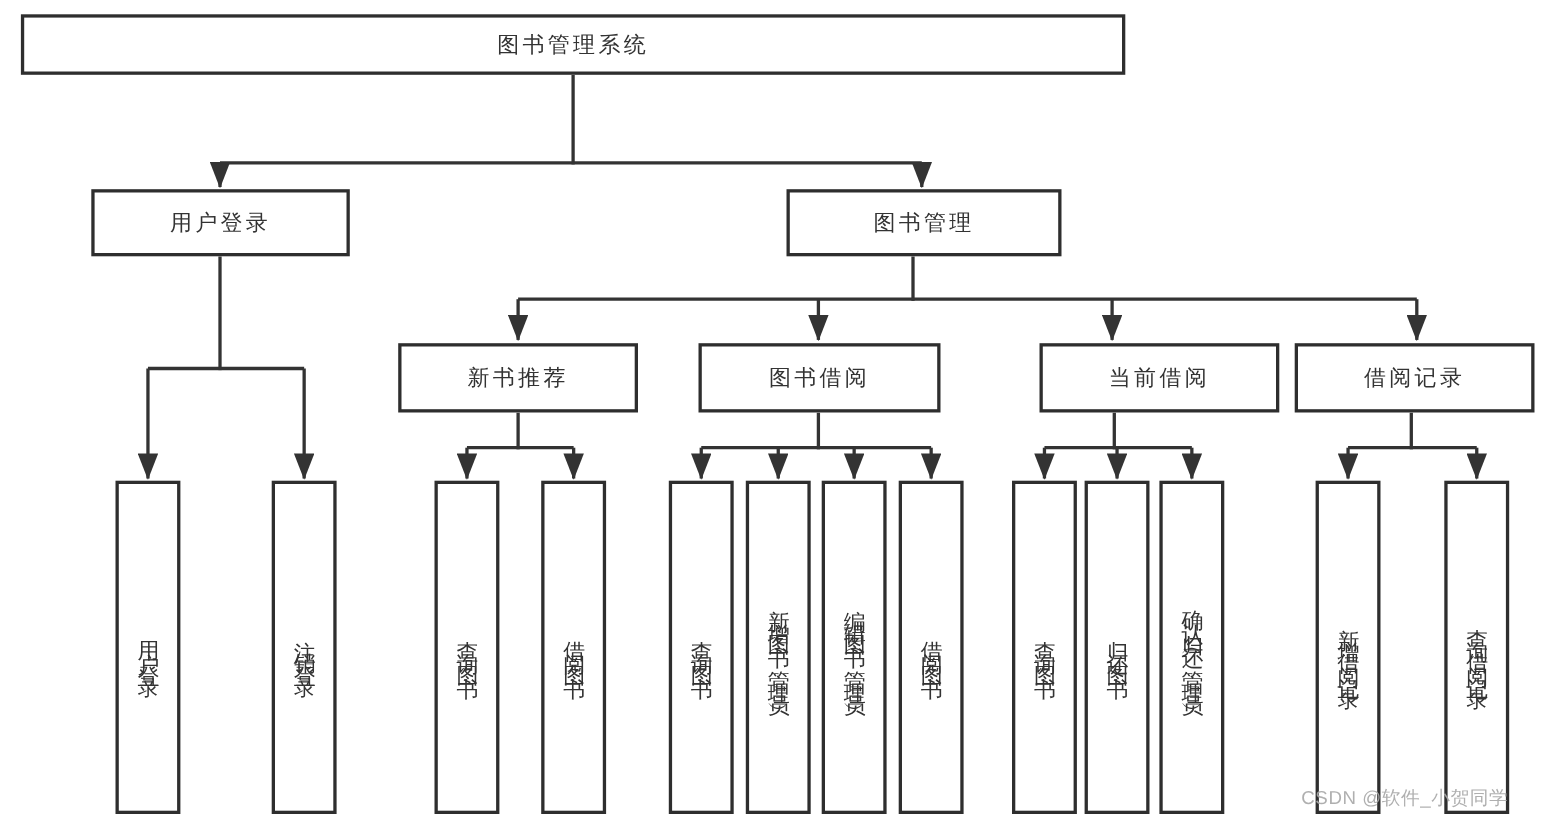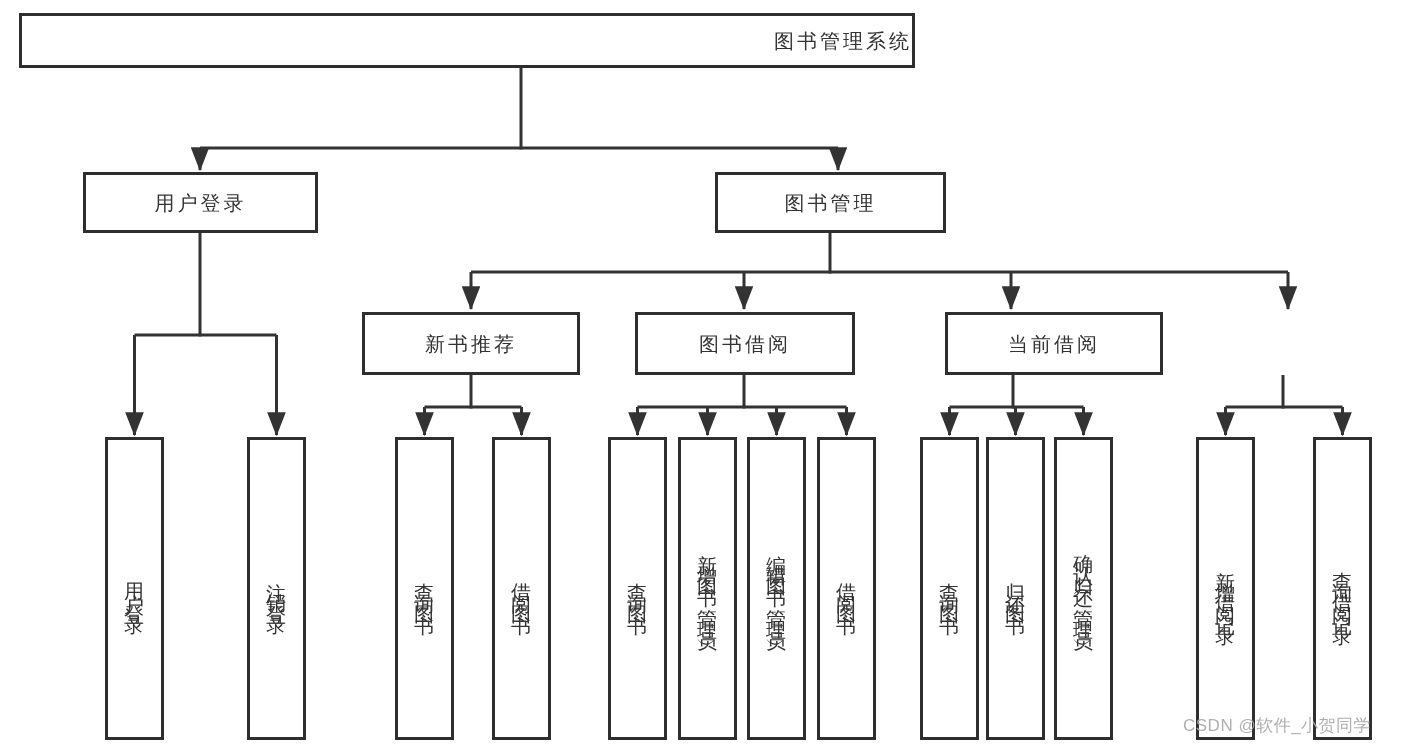--- a/index.html
+++ b/index.html
@@ -93,39 +93,42 @@
       <line x1="776.5" y1="407" x2="776.5" y2="435" marker-end="url(#arw)"></line>
       <line x1="846.5" y1="407" x2="846.5" y2="435" marker-end="url(#arw)"></line>
       <line x1="949.5" y1="407" x2="949.5" y2="435" marker-end="url(#arw)"></line>
       <line x1="1015.5" y1="407" x2="1015.5" y2="435" marker-end="url(#arw)"></line>
       <line x1="1083.5" y1="407" x2="1083.5" y2="435" marker-end="url(#arw)"></line>
       <line x1="1225.5" y1="407" x2="1225.5" y2="435" marker-end="url(#arw)"></line>
       <line x1="1342.5" y1="407" x2="1342.5" y2="435" marker-end="url(#arw)"></line>
     </g>
   </svg>
 
-  <div class="box h" style="left:19px;top:13px;width:896px;height:55px;justify-content:flex-end;">
+  <div class="box h" style="left:19px;top:13px;width:1004px;height:55px;">
     <span class="label">图书管理系统</span>
   </div>
 
   <div class="box h" style="left:83px;top:172px;width:235px;height:61px;">
     <span class="label">用户登录</span>
   </div>
-  <div class="box h" style="left:715px;top:172px;width:231px;height:61px;">
+  <div class="box h" style="left:715px;top:172px;width:250px;height:61px;">
     <span class="label">图书管理</span>
   </div>
 
   <div class="box h" style="left:362px;top:312px;width:218px;height:63px;">
     <span class="label">新书推荐</span>
   </div>
   <div class="box h" style="left:635px;top:312px;width:220px;height:63px;">
     <span class="label">图书借阅</span>
   </div>
   <div class="box h" style="left:903px;top:312px;width:218px;height:63px;margin-left:42px;">
     <span class="label">当前借阅</span>
+  </div>
+  <div class="box h" style="left:1177px;top:312px;width:218px;height:63px;">
+    <span class="label">借阅记录</span>
   </div>
 
   <div class="box v" style="left:105px;top:437px;width:59px;height:303px;">
     <span class="label">用户登录</span>
   </div>
   <div class="box v" style="left:247px;top:437px;width:59px;height:303px;">
     <span class="label">注销登录</span>
   </div>
 
   <div class="box v" style="left:395px;top:437px;width:59px;height:303px;">

